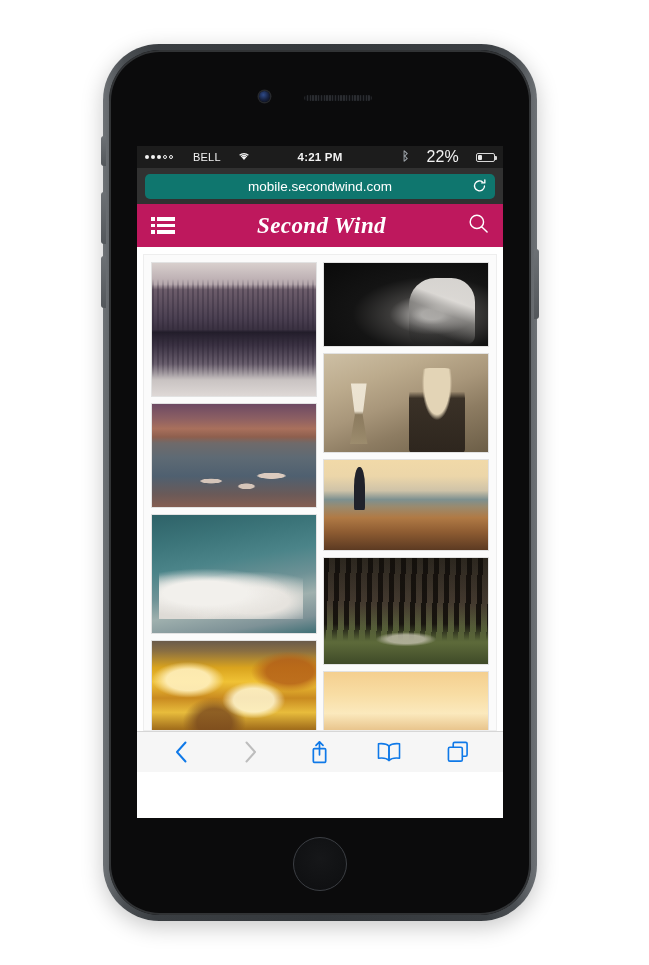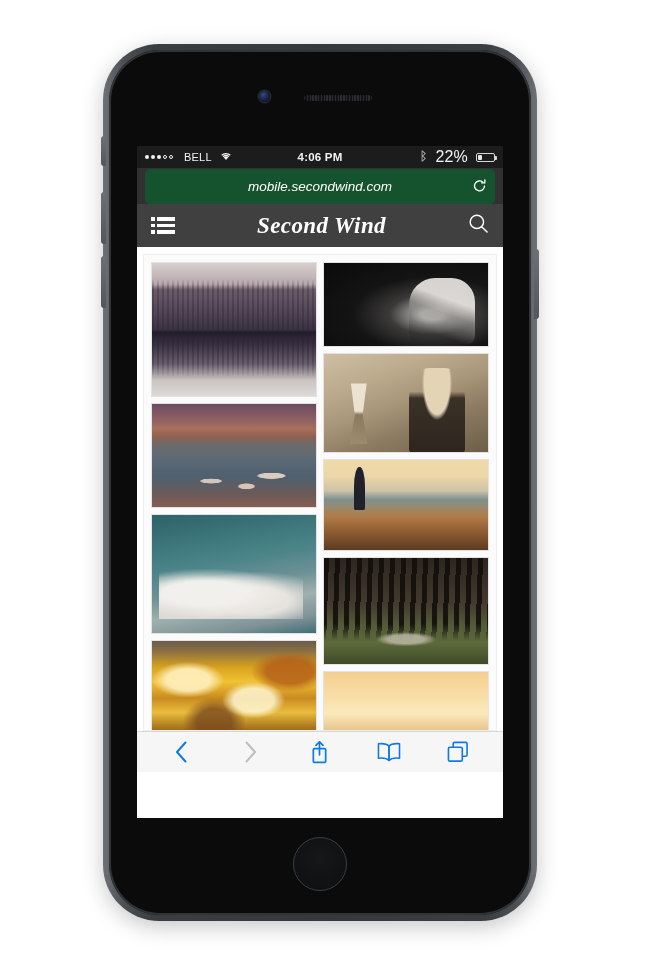--- a/index.html
+++ b/index.html
@@ -73,21 +73,21 @@
   }
 
   
   #status-bar {
     height: 22px; width:100%;
     background: #1c1c1c;
     display:flex; align-items:center;
     padding: 0 8px;
     color: #f2f2f2; font-size: 11px; letter-spacing: .2px;
   }
-  .sb-left, .sb-right { display:flex; align-items:center; gap:8px; flex:1; }
+  .sb-left, .sb-right { display:flex; align-items:center; gap:17px; flex:1; }
   .sb-right { justify-content:flex-end; }
   .sb-center { font-weight:bold; font-size:11.5px; }
   .dots { display:flex; align-items:center; gap:2px; margin-right:3px; }
   .dot { width:4px; height:4px; border-radius:50%; background:#f2f2f2; }
   .dot.hollow { background:transparent; border:1px solid #f2f2f2; width:4px; height:4px; }
   .carrier { font-size:11px; }
   .battery-pct { font-size:16px; }
   .battery {
     width:19px; height:9px; border:1px solid #d8d8d8; border-radius:2px;
     position:relative; display:inline-block;
@@ -97,25 +97,24 @@
     width:2px; height:4px; background:#d8d8d8; border-radius:0 1px 1px 0;
   }
   .battery-fill { position:absolute; left:1px; top:1px; bottom:1px; width:22%; background:#e8e8e8; border-radius:1px; }
 
   
   #url-bar-area {
     height: 36px; background: #313131;
     display:flex; align-items:center; padding: 0 8px;
   }
   #url-field {
-    flex:1; height:35px; border-radius:5px;
-    background:#14532d;
+    flex:1; height:25px; border-radius:5px;
+    background:#0f766e;
     display:flex; align-items:center; justify-content:center;
     position:relative;
-    font-style:italic;
   }
   #url-text { color:#fff; font-size:13.5px; }
   #reload-icon { position:absolute; right:8px; top:50%; transform:translateY(-50%); display:flex; }
 
   
   #site-header {
     height: 43px;
     display:flex; align-items:center; justify-content:space-between;
     padding: 0 14px;
   }
@@ -258,21 +257,21 @@
             </div>
           <span class="carrier">BELL</span>
           <span>
             <svg width="12" height="10" viewBox="0 0 14 11">
               <path d="M7 10.2 L4.3 6.9 A4.3 4.3 0 0 1 9.7 6.9 Z" fill="#f2f2f2"></path>
               <path d="M1.9 4.6 A7.6 7.6 0 0 1 12.1 4.6" stroke="#f2f2f2" stroke-width="1.5" fill="none"></path>
               <path d="M3.6 6.3 A5.2 5.2 0 0 1 10.4 6.3" stroke="#f2f2f2" stroke-width="1.4" fill="none"></path>
             </svg>
           </span>
         </div>
-        <div class="sb-center">4:06 PM</div>
+        <div class="sb-center">4:21 PM</div>
         <div class="sb-right">
           <span>
             <svg width="8" height="12" viewBox="0 0 8 13">
               <path d="M3 0.6 L6.4 3.9 L3 7.2 M3 12.4 L6.4 9.1 L3 5.8 M3 0.6 L3 12.4" stroke="#9aa0a6" stroke-width="1.1" fill="none"></path>
             </svg>
           </span>
           <span class="battery-pct">22%</span>
           <span class="battery">
               <span class="battery-fill" style="width: 22%;"></span>
             </span>
@@ -284,21 +283,21 @@
           <span id="url-text">mobile.secondwind.com</span>
           <span id="reload-icon">
             <svg width="15" height="15" viewBox="0 0 18 18">
               <path d="M15 9 A6 6 0 1 1 13 4.4" stroke="#ffffff" stroke-width="1.6" fill="none" stroke-linecap="round"></path>
               <path d="M15.4 1.6 L15.4 5.3 L11.7 5.3" stroke="#ffffff" stroke-width="1.6" fill="none" stroke-linecap="round" stroke-linejoin="round"></path>
             </svg>
           </span>
         </div>
       </div>
 
-      <div id="site-header" style="background: #404040;">
+      <div id="site-header" style="background: #be185d;">
         <div class="hdr-btn">
           <span id="menu-icon">
             <span class="menu-row">
                 <span class="menu-sq"></span>
                 <span class="menu-line"></span>
               </span>
             <span class="menu-row">
                 <span class="menu-sq"></span>
                 <span class="menu-line"></span>
               </span>

